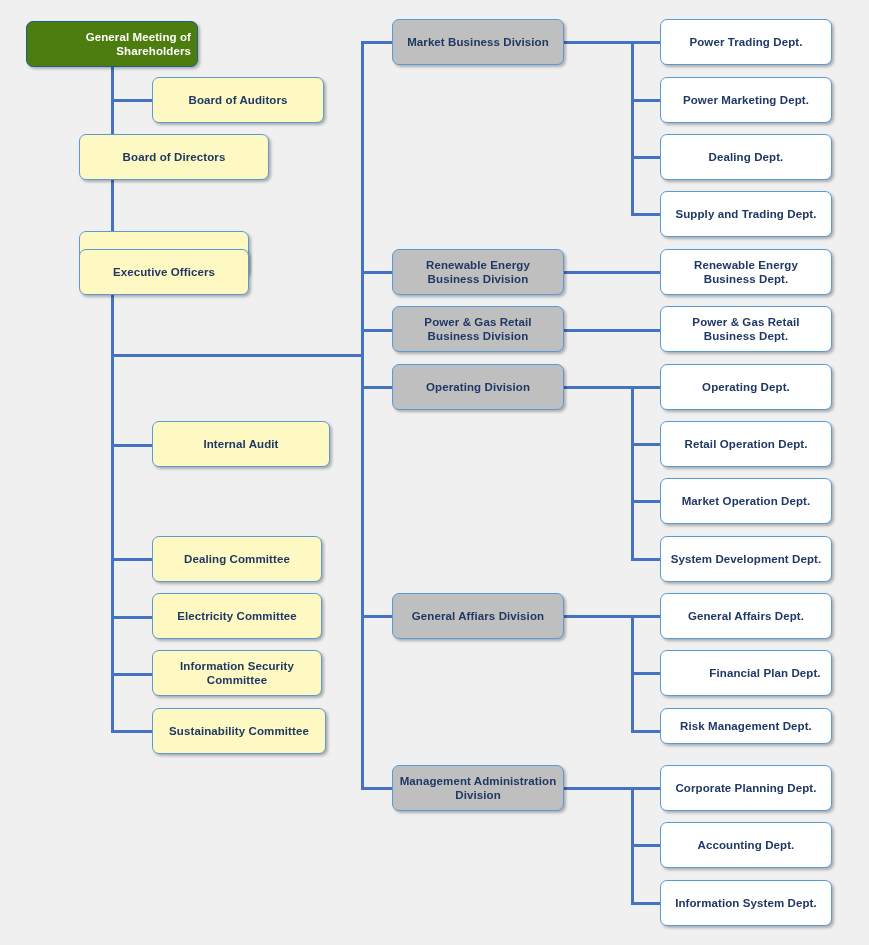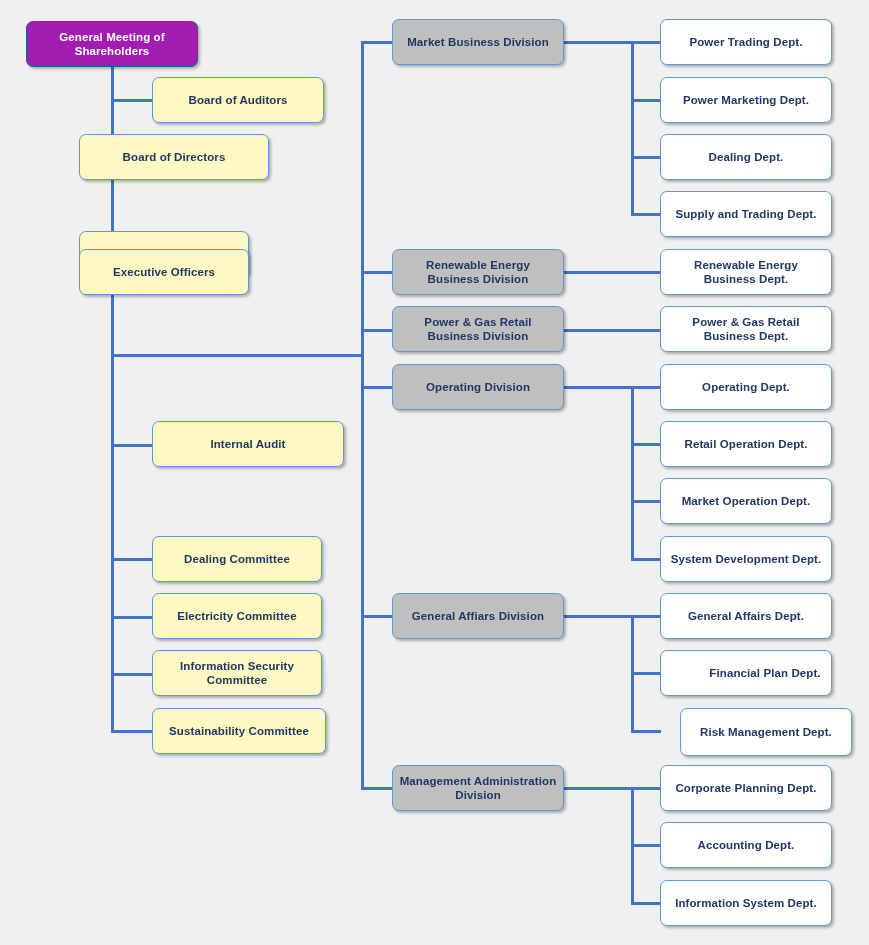--- a/index.html
+++ b/index.html
@@ -37,23 +37,24 @@
     text-align: center;
     line-height: 1.25;
     color: #1F3864;
     font-size: 11.5px;
     font-weight: bold;
     letter-spacing: .1px;
     padding: 2px 6px;
     box-shadow: 2px 2px 3px rgba(0,0,0,0.28);
   }
   .node.root {
-    background: #a21caf;
+    background: #4d7c0f;
     color: #ffffff;
     border-color: #1F5C96;
+    text-align: right;
   }
   .node.blue {
     background: #fef9c3;
     border-color: #5B9BD5;
   }
   .node.gray {
     background: #BFBFBF;
     border-color: #5B9BD5;
   }
   .node.white {
@@ -121,21 +122,21 @@
   <div class="node root" style="left:26px; top:21px; width:172px; height:46px;">General Meeting of Shareholders</div>
 
   <div class="node blue" style="left:152px; top:77px; width:172px; height:46px;">Board of Auditors</div>
 
   <div class="node blue" style="left:79px; top:134px; width:190px; height:46px;">Board of Directors</div>
 
   <div class="node blue" style="left:79px; top:192px; width:170px; height:46px;margin-top:39px;">co-CEO</div>
 
   <div class="node blue" style="left:79px; top:249px; width:170px; height:46px;">Executive Officers</div>
 
-  <div class="node blue" style="left:152px; top:421px; width:192px; height:46px;">Internal Audit</div>
+  <div class="node blue" style="left:152px; top:421px; width:178px; height:46px;">Internal Audit</div>
 
   <div class="node blue" style="left:152px; top:536px; width:170px; height:46px;">Dealing Committee</div>
 
   <div class="node blue" style="left:152px; top:593px; width:170px; height:46px;">Electricity Committee</div>
 
   <div class="node blue" style="left:152px; top:650px; width:170px; height:46px;">Information Security Committee</div>
 
   <div class="node blue" style="left:152px; top:708px; width:174px; height:46px;">Sustainability Committee</div>
 
   <div class="node gray" style="left:392px; top:19px; width:172px; height:46px;">Market Business Division</div>
@@ -167,21 +168,21 @@
   <div class="node white" style="left:660px; top:421px; width:172px; height:46px;">Retail Operation Dept.</div>
 
   <div class="node white" style="left:660px; top:478px; width:172px; height:46px;">Market Operation Dept.</div>
 
   <div class="node white" style="left:660px; top:536px; width:172px; height:46px;">System Development Dept.</div>
 
   <div class="node white" style="left:660px; top:593px; width:172px; height:46px;">General Affairs Dept.</div>
 
   <div class="node white" style="left:660px; top:650px; width:172px; height:46px;padding-left:44px;">Financial Plan Dept.</div>
 
-  <div class="node white" style="left:680px; top:708px; width:172px; height:48px;">Risk Management Dept.</div>
+  <div class="node white" style="left:660px; top:708px; width:172px; height:36px;">Risk Management Dept.</div>
 
   <div class="node white" style="left:660px; top:765px; width:172px; height:46px;">Corporate Planning Dept.</div>
 
   <div class="node white" style="left:660px; top:822px; width:172px; height:46px;">Accounting Dept.</div>
 
   <div class="node white" style="left:660px; top:880px; width:172px; height:46px;">Information System Dept.</div>
 
 </div>
 
 </body></html>

